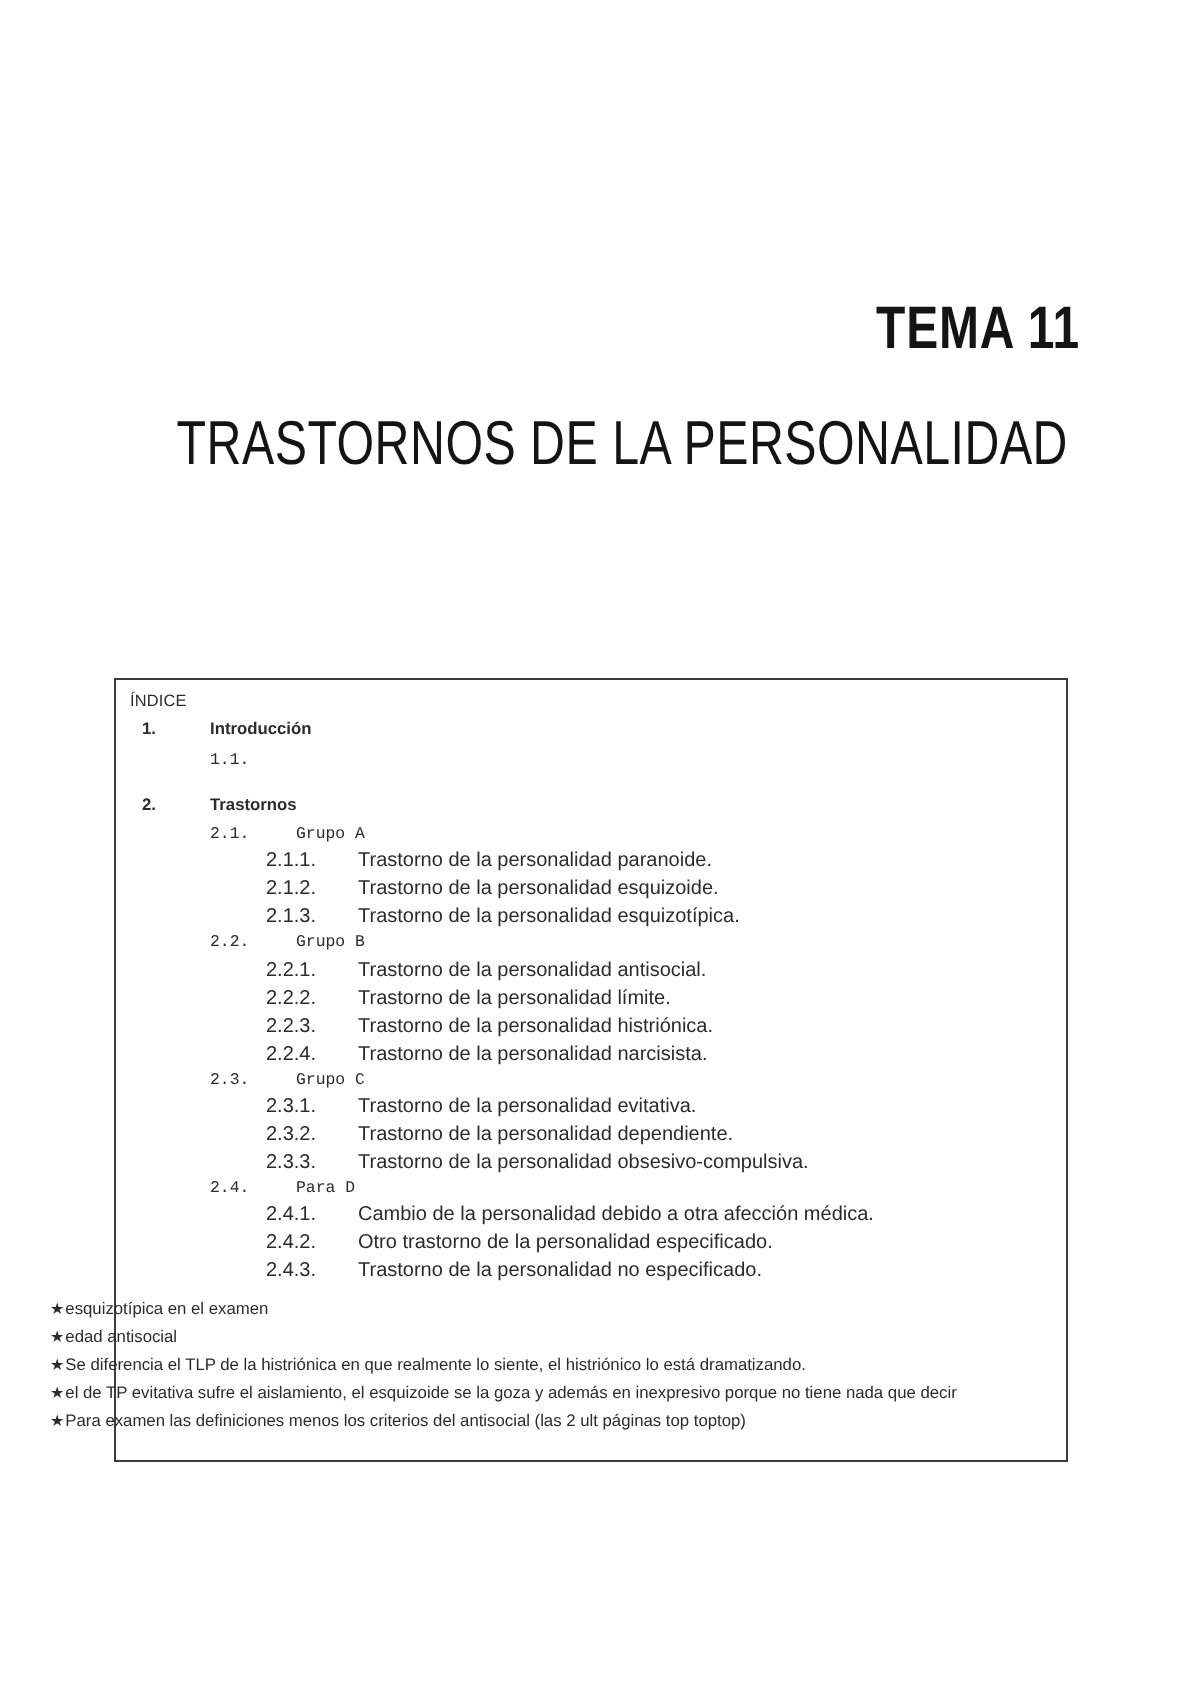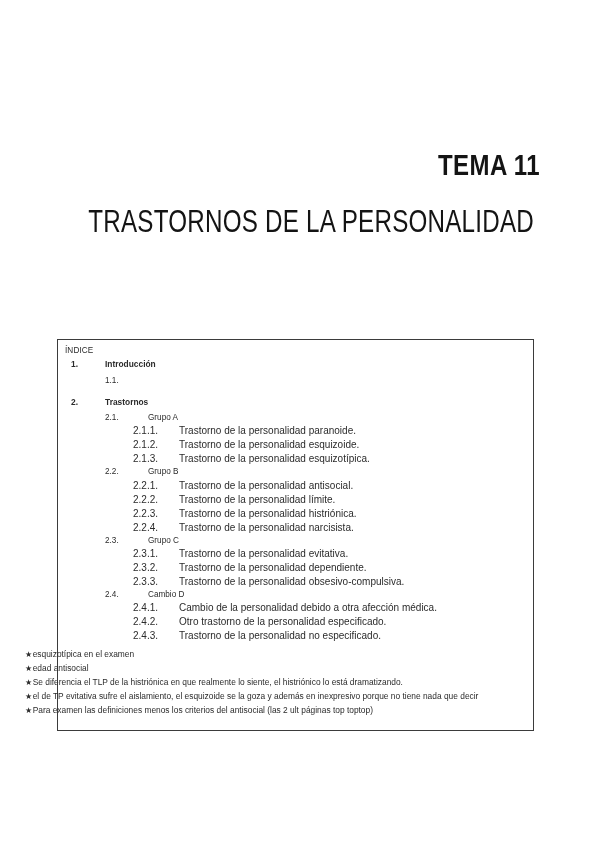--- a/index.html
+++ b/index.html
@@ -87,21 +87,21 @@
     flex: 0 0 auto;
     color: #2b2b2b;
   }
 
   
   .lvl1 { margin-top: 0; margin-bottom: 8px; font-weight: bold; font-size: 8.4px; }
   .lvl1 .idx-num   { width: 34px; margin-left: 6px; }
   .lvl1 .idx-label { }
 
   
-  .lvl2 { margin-bottom: 4px; font-size: 8.2px; }
+  .lvl2 { margin-bottom: 4px; font-size: 8.2px; font-family: Liberation Mono, monospace; }
   .lvl2 .idx-num   { width: 43px; margin-left: 40px; }
   .lvl2 .idx-label { }
 
   
   .lvl3 { margin-bottom: 4px; font-size: 10px; }
   .lvl3 .idx-num   { width: 46px; margin-left: 68px; }
   .lvl3 .idx-label { }
 
   .gap-block { height: 9px; }
 
@@ -203,21 +203,21 @@
           <div class="idx-row lvl3">
             <span class="idx-num">2.3.2.</span>
             <span class="idx-label">Trastorno de la personalidad dependiente.</span>
           </div>
           <div class="idx-row lvl3">
             <span class="idx-num">2.3.3.</span>
             <span class="idx-label">Trastorno de la personalidad obsesivo-compulsiva.</span>
           </div>
           <div class="idx-row lvl2">
             <span class="idx-num">2.4.</span>
-            <span class="idx-label">Cambio D</span>
+            <span class="idx-label">Para D</span>
           </div>
           <div class="idx-row lvl3">
             <span class="idx-num">2.4.1.</span>
             <span class="idx-label">Cambio de la personalidad debido a otra afección médica.</span>
           </div>
           <div class="idx-row lvl3">
             <span class="idx-num">2.4.2.</span>
             <span class="idx-label">Otro trastorno de la personalidad especificado.</span>
           </div>
           <div class="idx-row lvl3">

